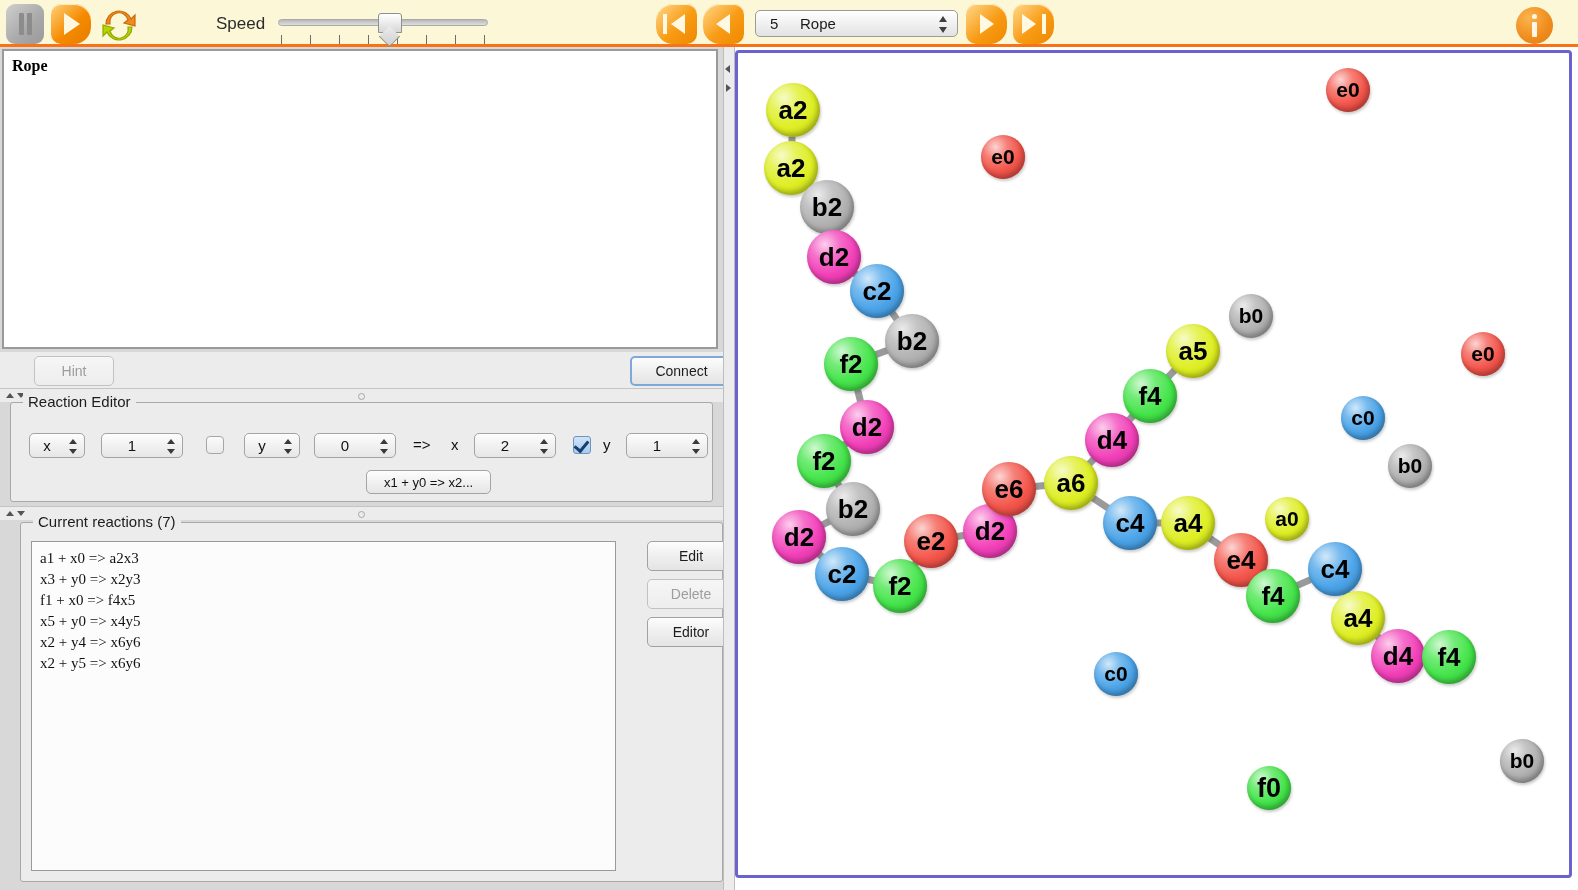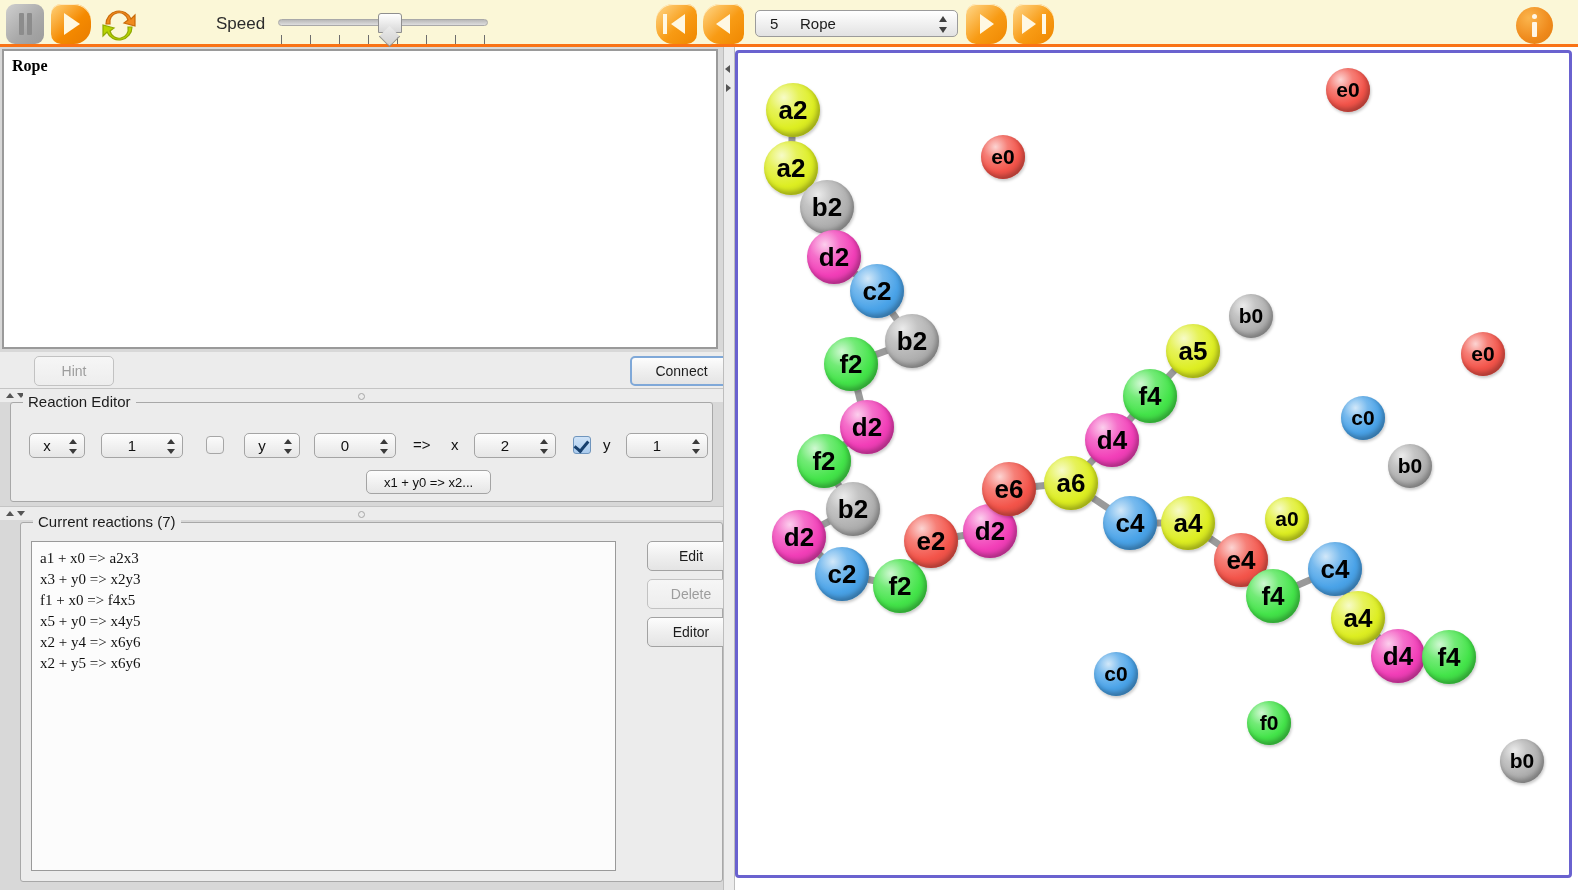--- a/index.html
+++ b/index.html
@@ -394,16 +394,16 @@
       <div class="atom" style="left: 633px; top: 576px; width: 54px; height: 54px; font-size: 26px; background: radial-gradient(circle at 33% 27%, rgb(252, 207, 237) 0%, rgb(245, 111, 202) 28%, rgb(242, 63, 184) 58%, rgb(203, 53, 155) 100%); box-shadow: rgb(169, 44, 129) -2px -3px 5px inset, rgba(0, 0, 0, 0.22) 1px 2px 3px;">d4</div>
       <div class="atom" style="left: 684px; top: 577px; width: 54px; height: 54px; font-size: 26px; background: radial-gradient(circle at 33% 27%, rgb(208, 248, 210) 0%, rgb(115, 235, 119) 28%, rgb(68, 228, 74) 58%, rgb(57, 192, 62) 100%); box-shadow: rgb(48, 160, 52) -2px -3px 5px inset, rgba(0, 0, 0, 0.22) 1px 2px 3px;">f4</div>
       <div class="atom" style="left: 588px; top: 15px; width: 44px; height: 44px; font-size: 21px; background: radial-gradient(circle at 33% 27%, rgb(252, 212, 210) 0%, rgb(246, 127, 119) 28%, rgb(243, 84, 74) 58%, rgb(204, 71, 62) 100%); box-shadow: rgb(170, 59, 52) -2px -3px 5px inset, rgba(0, 0, 0, 0.22) 1px 2px 3px;">e0</div>
       <div class="atom" style="left: 243px; top: 82px; width: 44px; height: 44px; font-size: 21px; background: radial-gradient(circle at 33% 27%, rgb(252, 212, 210) 0%, rgb(246, 127, 119) 28%, rgb(243, 84, 74) 58%, rgb(204, 71, 62) 100%); box-shadow: rgb(170, 59, 52) -2px -3px 5px inset, rgba(0, 0, 0, 0.22) 1px 2px 3px;">e0</div>
       <div class="atom" style="left: 491px; top: 241px; width: 44px; height: 44px; font-size: 21px; background: radial-gradient(circle at 33% 27%, rgb(235, 235, 235) 0%, rgb(196, 196, 196) 28%, rgb(176, 176, 176) 58%, rgb(148, 148, 148) 100%); box-shadow: rgb(123, 123, 123) -2px -3px 5px inset, rgba(0, 0, 0, 0.22) 1px 2px 3px;">b0</div>
       <div class="atom" style="left: 723px; top: 279px; width: 44px; height: 44px; font-size: 21px; background: radial-gradient(circle at 33% 27%, rgb(252, 212, 210) 0%, rgb(246, 127, 119) 28%, rgb(243, 84, 74) 58%, rgb(204, 71, 62) 100%); box-shadow: rgb(170, 59, 52) -2px -3px 5px inset, rgba(0, 0, 0, 0.22) 1px 2px 3px;">e0</div>
       <div class="atom" style="left: 603px; top: 343px; width: 44px; height: 44px; font-size: 21px; background: radial-gradient(circle at 33% 27%, rgb(210, 232, 249) 0%, rgb(119, 186, 238) 28%, rgb(74, 163, 232) 58%, rgb(62, 137, 195) 100%); box-shadow: rgb(52, 114, 162) -2px -3px 5px inset, rgba(0, 0, 0, 0.22) 1px 2px 3px;">c0</div>
       <div class="atom" style="left: 650px; top: 391px; width: 44px; height: 44px; font-size: 21px; background: radial-gradient(circle at 33% 27%, rgb(235, 235, 235) 0%, rgb(196, 196, 196) 28%, rgb(176, 176, 176) 58%, rgb(148, 148, 148) 100%); box-shadow: rgb(123, 123, 123) -2px -3px 5px inset, rgba(0, 0, 0, 0.22) 1px 2px 3px;">b0</div>
       <div class="atom" style="left: 527px; top: 444px; width: 44px; height: 44px; font-size: 21px; background: radial-gradient(circle at 33% 27%, rgb(247, 251, 200) 0%, rgb(230, 242, 89) 28%, rgb(221, 238, 34) 58%, rgb(186, 200, 29) 100%); box-shadow: rgb(155, 167, 24) -2px -3px 5px inset, rgba(0, 0, 0, 0.22) 1px 2px 3px;">a0</div>
       <div class="atom" style="left: 356px; top: 599px; width: 44px; height: 44px; font-size: 21px; background: radial-gradient(circle at 33% 27%, rgb(210, 232, 249) 0%, rgb(119, 186, 238) 28%, rgb(74, 163, 232) 58%, rgb(62, 137, 195) 100%); box-shadow: rgb(52, 114, 162) -2px -3px 5px inset, rgba(0, 0, 0, 0.22) 1px 2px 3px;">c0</div>
-      <div class="atom" style="left: 509px; top: 648px; width: 44px; height: 44px; font-size: 21px; background: radial-gradient(circle at 33% 27%, rgb(208, 248, 210) 0%, rgb(115, 235, 119) 28%, rgb(68, 228, 74) 58%, rgb(57, 192, 62) 100%); box-shadow: rgb(48, 160, 52) -2px -3px 5px inset, rgba(0, 0, 0, 0.22) 1px 2px 3px;">f0</div>
+      <div class="atom" style="left: 509px; top: 713px; width: 44px; height: 44px; font-size: 27px; background: radial-gradient(circle at 33% 27%, rgb(208, 248, 210) 0%, rgb(115, 235, 119) 28%, rgb(68, 228, 74) 58%, rgb(57, 192, 62) 100%); box-shadow: rgb(48, 160, 52) -2px -3px 5px inset, rgba(0, 0, 0, 0.22) 1px 2px 3px;">f0</div>
       <div class="atom" style="left: 762px; top: 686px; width: 44px; height: 44px; font-size: 21px; background: radial-gradient(circle at 33% 27%, rgb(235, 235, 235) 0%, rgb(196, 196, 196) 28%, rgb(176, 176, 176) 58%, rgb(148, 148, 148) 100%); box-shadow: rgb(123, 123, 123) -2px -3px 5px inset, rgba(0, 0, 0, 0.22) 1px 2px 3px;">b0</div>
     </div>
 </div>
 
 </body></html>

